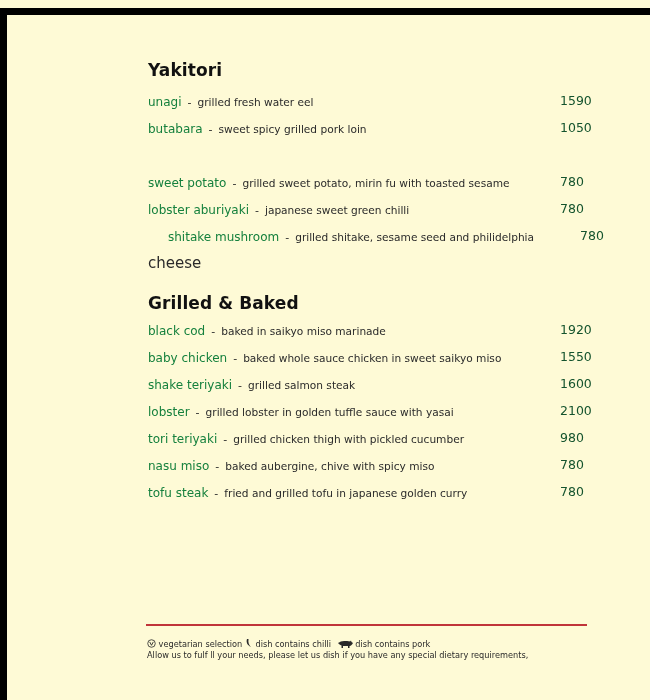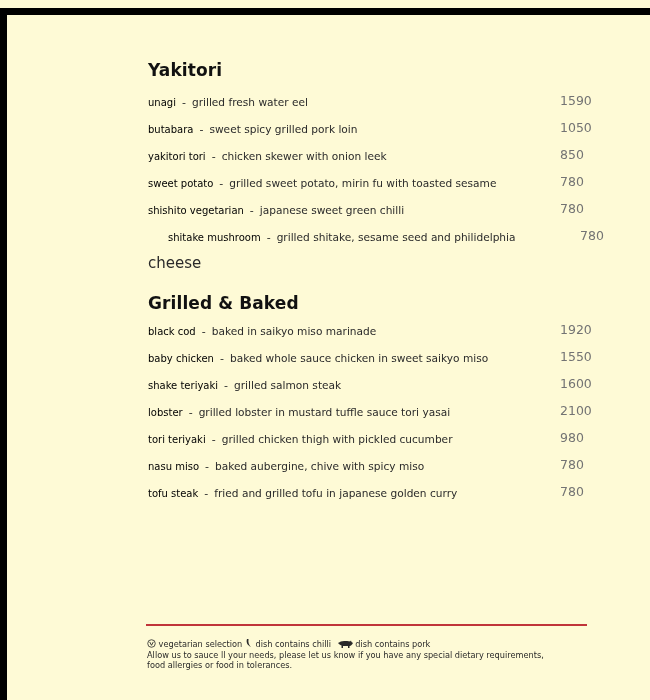--- a/index.html
+++ b/index.html
@@ -37,38 +37,38 @@
     }
     .row {
       position: absolute;
       left: 141px;
       width: 440px;
       height: 20px;
       line-height: 20px;
       white-space: nowrap;
     }
     .dish-name {
-      font-size: 10px;
-      color: #000000;
+      font-size: 12px;
+      color: #15803d;
     }
     .sep {
       font-size: 11px;
       color: #2a2a2a;
       padding: 0 6px;
     }
     .dish-desc {
       font-size: 10.6px;
       color: #2a2a2a;
     }
     .price {
       position: absolute;
       left: 412px;
       top: 0;
       font-size: 12.5px;
-      color: #737373;
+      color: #14532d;
     }
     .cont {
       position: absolute;
       left: 141px;
       font-size: 15px;
       line-height: 20px;
       color: #2a2a2a;
     }
     .rule {
       position: absolute;
@@ -106,32 +106,28 @@
   <div class="row" style="top:76px;">
     <span class="dish-name">unagi</span><span class="sep">-</span><span class="dish-desc">grilled fresh water eel</span>
     <span class="price">1590</span>
   </div>
 
   <div class="row" style="top:103px;">
     <span class="dish-name">butabara</span><span class="sep">-</span><span class="dish-desc">sweet spicy grilled pork loin</span>
     <span class="price">1050</span>
   </div>
 
-  <div class="row" style="top:130px;">
-    <span class="dish-name">yakitori tori</span><span class="sep">-</span><span class="dish-desc">chicken skewer with onion leek</span>
-    <span class="price">850</span>
-  </div>
 
   <div class="row" style="top:157px;">
     <span class="dish-name">sweet potato</span><span class="sep">-</span><span class="dish-desc">grilled sweet potato, mirin fu with toasted sesame</span>
     <span class="price">780</span>
   </div>
 
   <div class="row" style="top:184px;">
-    <span class="dish-name">shishito vegetarian</span><span class="sep">-</span><span class="dish-desc">japanese sweet green chilli</span>
+    <span class="dish-name">lobster aburiyaki</span><span class="sep">-</span><span class="dish-desc">japanese sweet green chilli</span>
     <span class="price">780</span>
   </div>
 
   <div class="row" style="top:211px;margin-left:20px;">
     <span class="dish-name">shitake mushroom</span><span class="sep">-</span><span class="dish-desc">grilled shitake, sesame seed and philidelphia</span>
     <span class="price">780</span>
   </div>
   <div class="cont" style="top:238px;">cheese</div>
 
   <h2 class="section-title" style="top:278px;">Grilled &amp; Baked</h2>
@@ -145,21 +141,21 @@
     <span class="dish-name">baby chicken</span><span class="sep">-</span><span class="dish-desc">baked whole sauce chicken in sweet saikyo miso</span>
     <span class="price">1550</span>
   </div>
 
   <div class="row" style="top:359px;">
     <span class="dish-name">shake teriyaki</span><span class="sep">-</span><span class="dish-desc">grilled salmon steak</span>
     <span class="price">1600</span>
   </div>
 
   <div class="row" style="top:386px;">
-    <span class="dish-name">lobster</span><span class="sep">-</span><span class="dish-desc">grilled lobster in mustard tuffle sauce tori yasai</span>
+    <span class="dish-name">lobster</span><span class="sep">-</span><span class="dish-desc">grilled lobster in golden tuffle sauce with yasai</span>
     <span class="price">2100</span>
   </div>
 
   <div class="row" style="top:413px;">
     <span class="dish-name">tori teriyaki</span><span class="sep">-</span><span class="dish-desc">grilled chicken thigh with pickled cucumber</span>
     <span class="price">980</span>
   </div>
 
   <div class="row" style="top:440px;">
     <span class="dish-name">nasu miso</span><span class="sep">-</span><span class="dish-desc">baked aubergine, chive with spicy miso</span>
@@ -188,17 +184,16 @@
           </svg>
       </span>
       <span>dish contains chilli</span>
       <span class="legend-icon" style="margin-left:4px;">
         <svg width="15" height="8" viewBox="0 0 15 8">
             <path d="M0 3 L2 2 C3 1 10 0.5 12 1.5 L13 0.5 L13.5 2 L15 3 L14 4.5 C13 6 12 6 11.5 6 L11.5 8 L10 8 L10 6 L5 6 L5 8 L3.5 8 L3.5 5.5 C2 5 1 4 0 3 Z" fill="#2a2a2a"></path>
           </svg>
       </span>
       <span>dish contains pork</span>
     </span>
-    <span class="line">Allow us to sauce ll your needs, please let us know if you have any special dietary requirements,</span>
-    <span class="line">food allergies or food in tolerances.</span>
+    <span class="line">Allow us to fulf ll your needs, please let us dish if you have any special dietary requirements,</span>
   </div>
 
 </div>
 
 </body></html>

